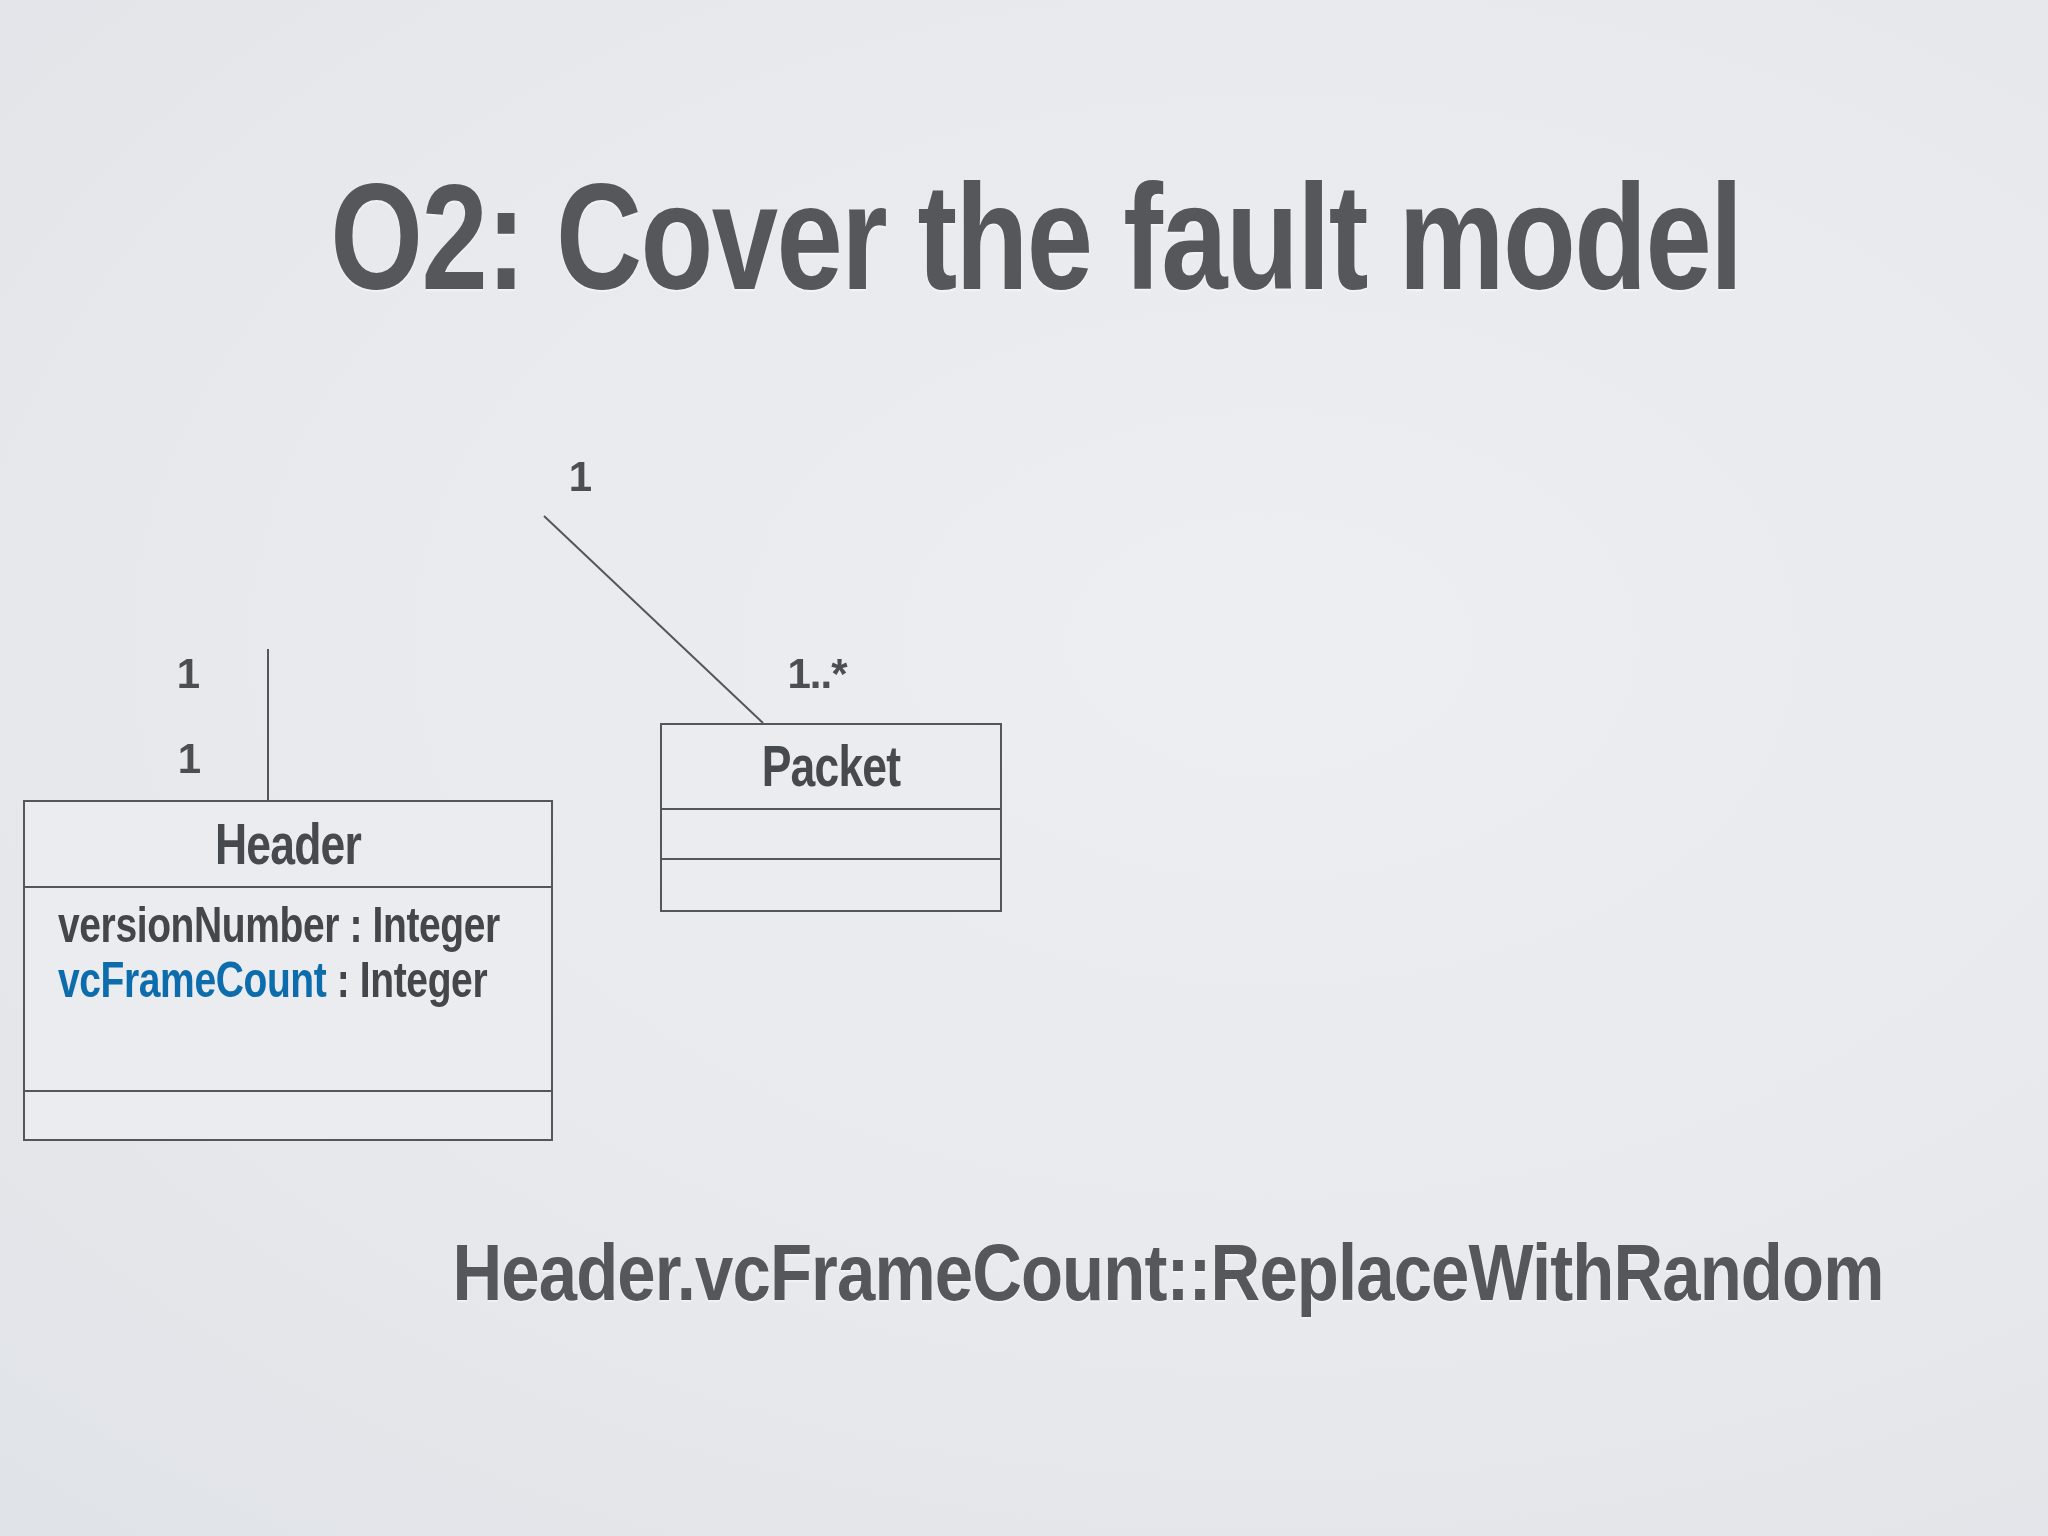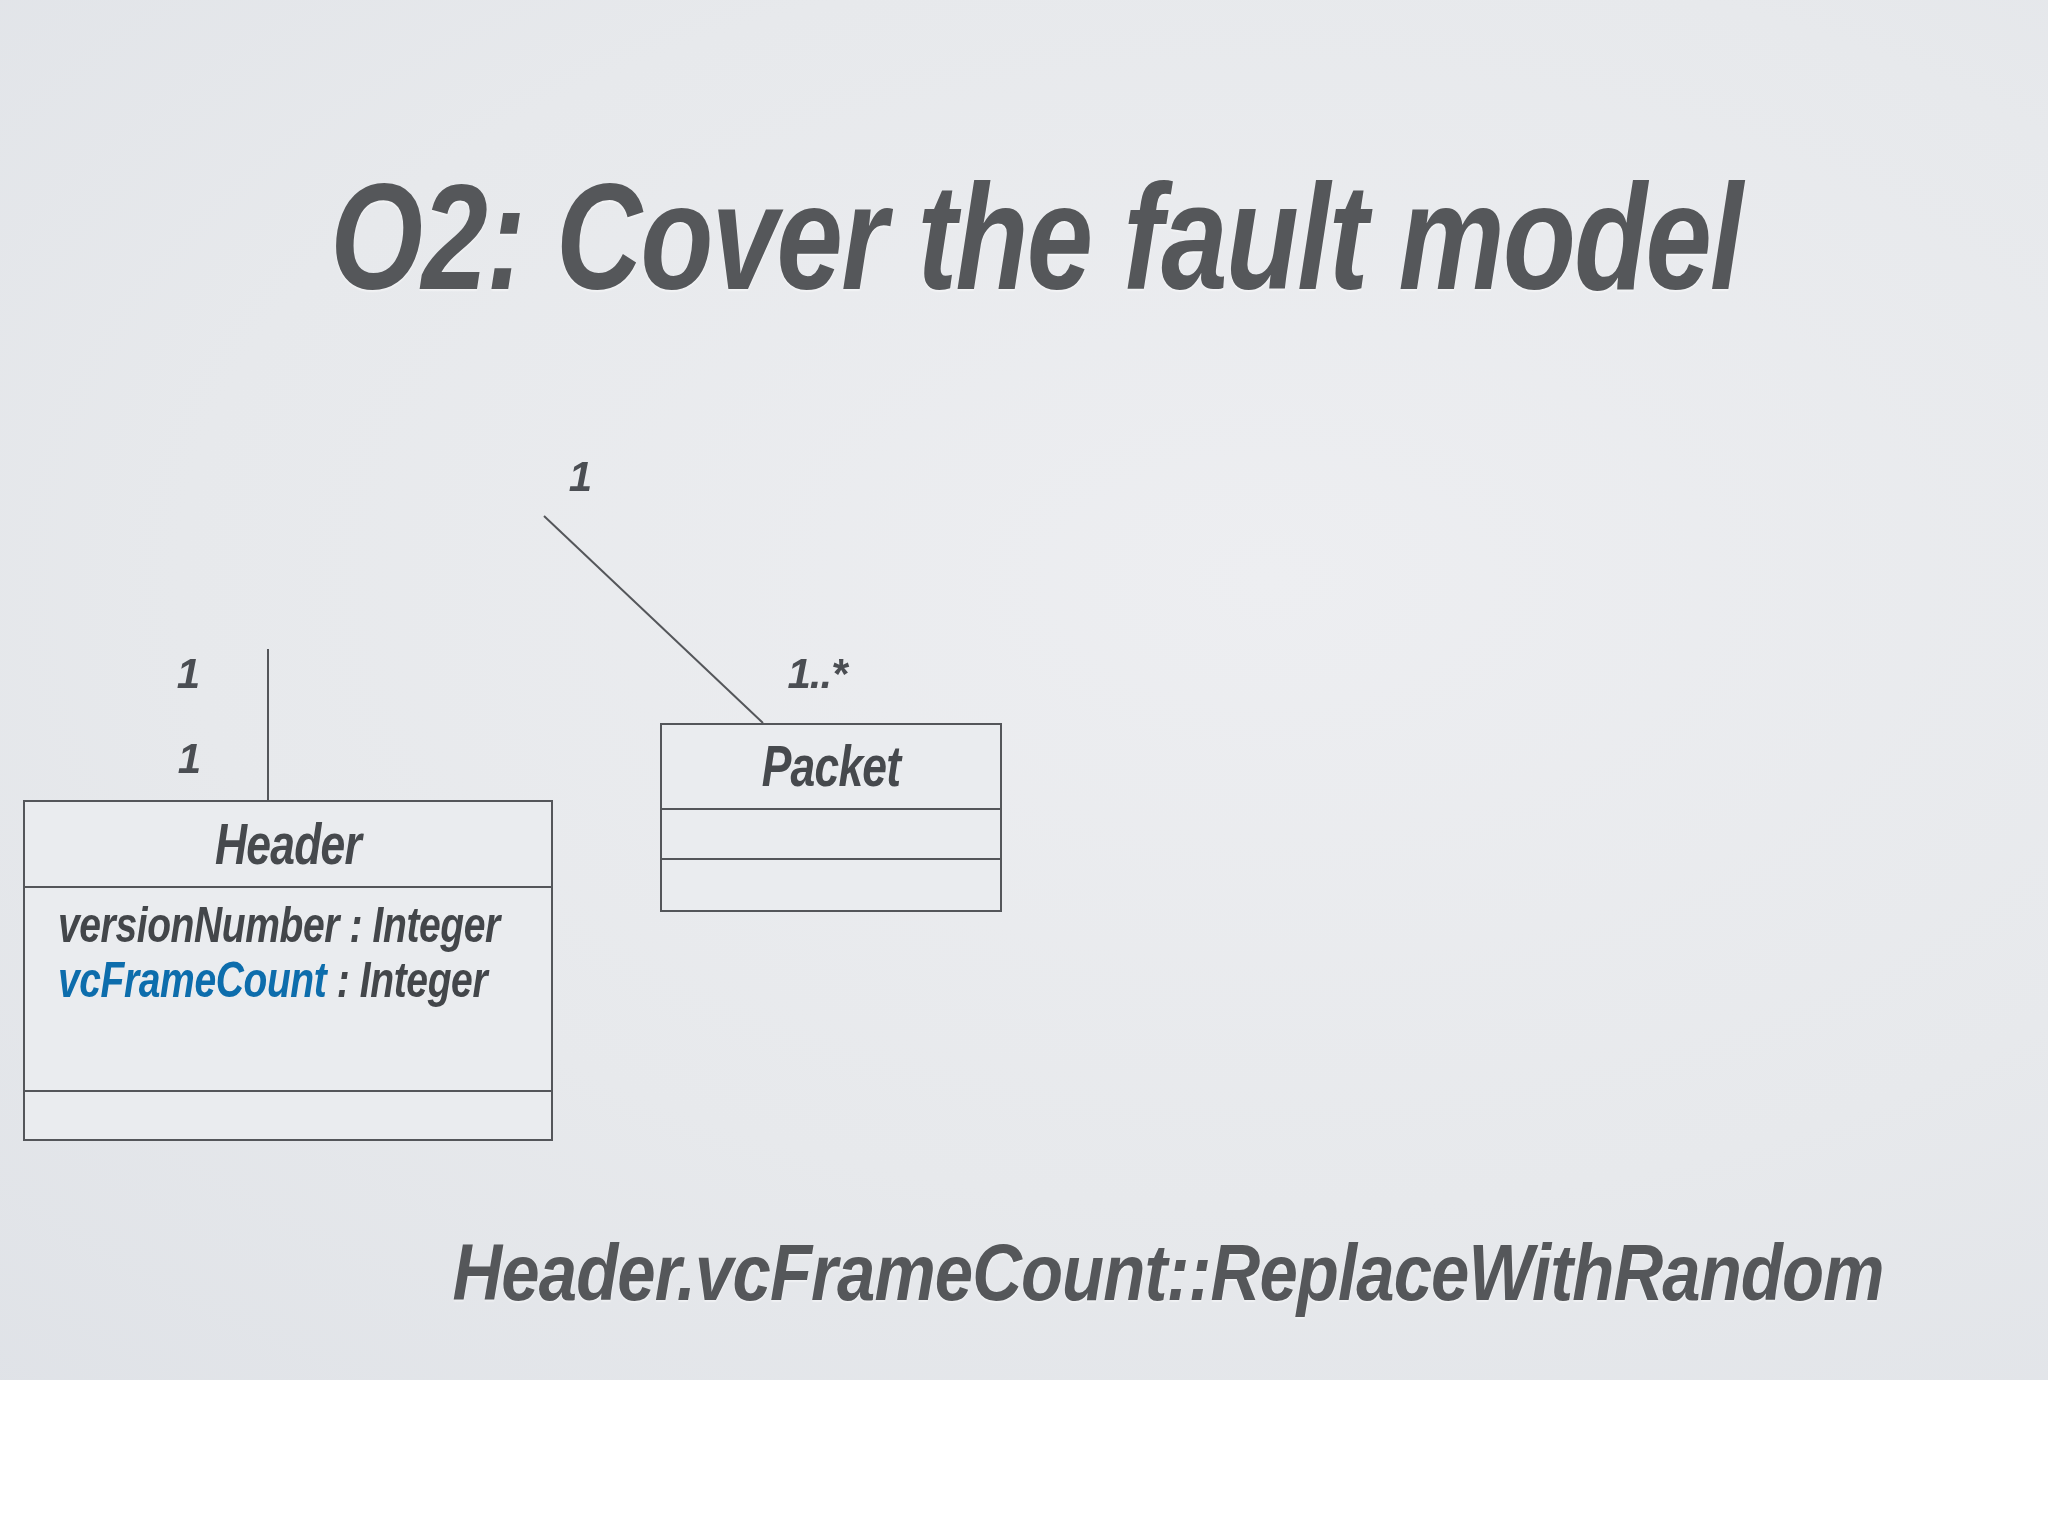--- a/index.html
+++ b/index.html
@@ -2,23 +2,22 @@
 <html style="--hl: #0d6dac;"><head>
 <meta charset="utf-8">
 <style>
   html,body{margin:0;padding:0;}
   body{
     width:2048px;height:1536px;overflow:hidden;
     font-family:"Liberation Sans", sans-serif;
     font-weight:bold;
   }
   .slide{
-    position:relative;width:2048px;height:1380px;
+    position:relative;width:2048px;height:1536px;
     background:radial-gradient(140% 120% at 62% 42%, #edeef1 0%, #e7e9ec 38%, #dfe2e7 68%, #d6dadf 92%, #d2d7dc 100%);
-    font-style:italic;
   }
   .title{
     position:absolute;top:162px;left:0;width:2048px;margin:0;
     font-size:150px;line-height:150px;font-weight:bold;
     text-align:center;color:#55575a;letter-spacing:-2px;
     transform:translateX(12px) scaleX(0.795);
     text-shadow:0 2px 2px rgba(255,255,255,0.45);
     white-space:nowrap;
   }
   .connectors{position:absolute;left:0;top:0;width:2048px;height:1536px;}

